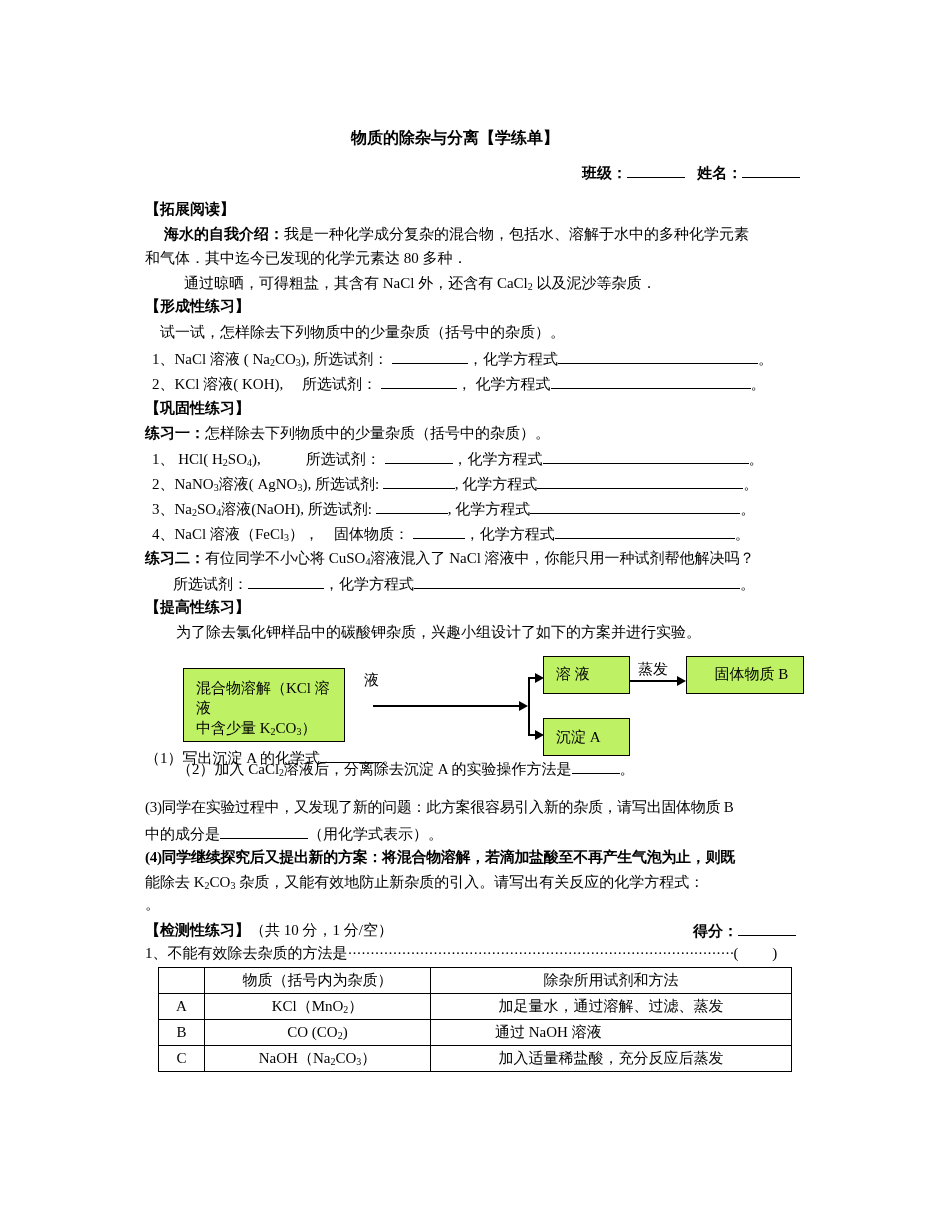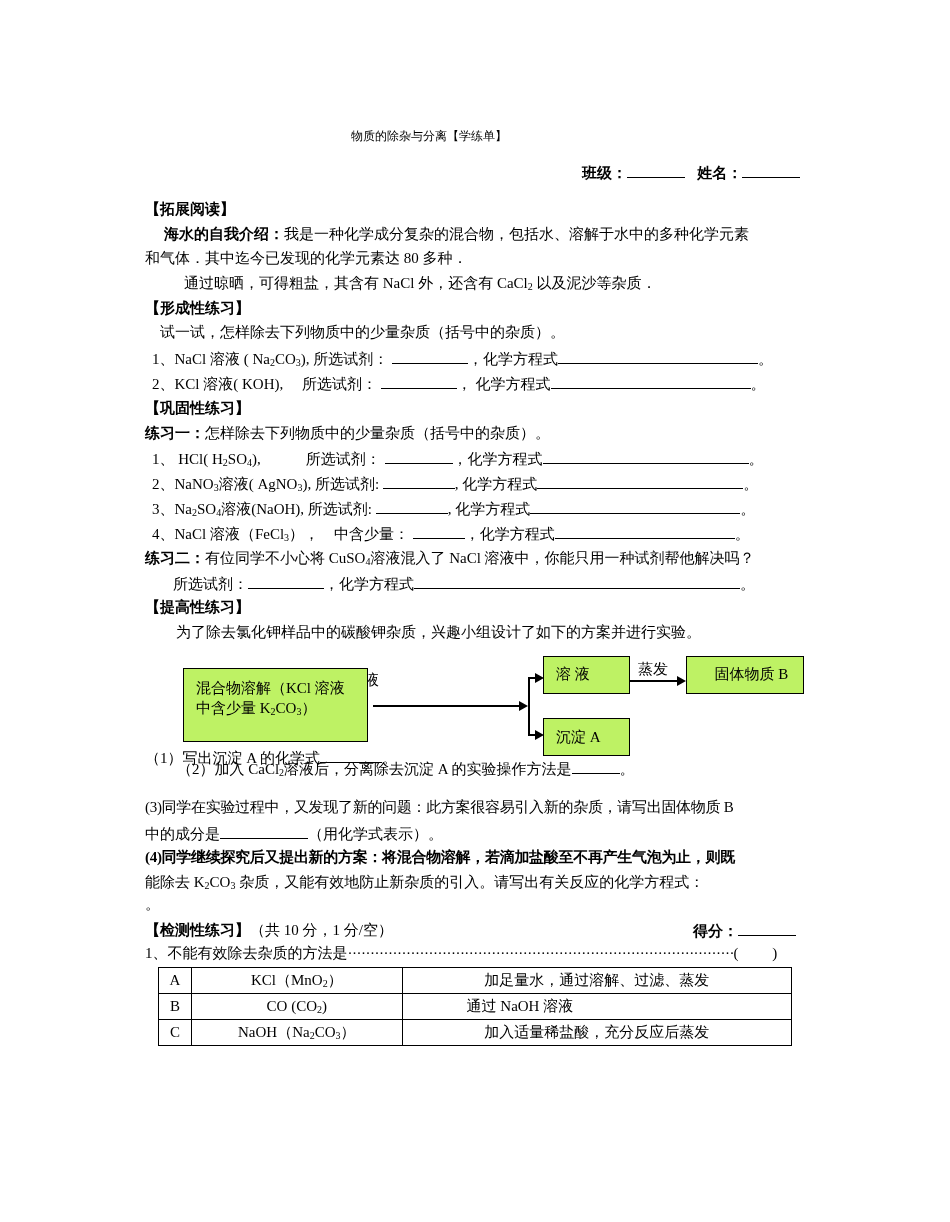--- a/index.html
+++ b/index.html
@@ -6,21 +6,21 @@
   html, body { width: 950px; height: 1222px; background: #ffffff; }
   body {
     position: relative;
     font-family: "Liberation Serif", "DejaVu Serif", serif;
     font-size: 15px;
     color: #000;
     line-height: 1;
   }
   .abs { position: absolute; white-space: nowrap; }
   .bold { font-weight: bold; font-family: "Liberation Sans", "DejaVu Sans", sans-serif; }
-  .title { font-size: 12px; font-weight: normal; font-family: "Liberation Sans", "DejaVu Sans", sans-serif; }
+  .title { font-size: 16px; font-weight: bold; font-family: "Liberation Sans", "DejaVu Sans", sans-serif; }
   .blank { display: inline-block; border-bottom: 1px solid #000; height: 14px; vertical-align: baseline; }
   sub { font-size: 10px; vertical-align: -2px; line-height: 0; }
   .box { position: absolute; border: 1.5px solid #000; background: #bef264; font-size: 15px; }
   .hline { position: absolute; height: 2px; background: #000; }
   .vline { position: absolute; width: 2px; background: #000; }
   .arrow { position: absolute; width: 0; height: 0; border-top: 5px solid transparent; border-bottom: 5px solid transparent; border-left: 9px solid #000; }
   table.q { position: absolute; border-collapse: collapse; font-size: 15px; }
   table.q td { border: 1px solid #000; height: 26px; text-align: center; padding: 0 4px; }
   table.q td.left { text-align: left; padding-left: 64px; }
 </style>
@@ -36,21 +36,21 @@
 
 <div class="abs bold" style="left:145px; top:201px;">【拓展阅读】</div>
 <div class="abs" style="left:164px; top:226px;">
   <span class="bold">海水的自我介绍：</span><span>我是一种化学成分复杂的混合物，包括水、溶解于水中的多种化学元素</span>
 </div>
 <div class="abs" style="left:145px; top:251px;">和气体．其中迄今已发现的化学元素达 80 多种．</div>
 <div class="abs" style="left:158px; top:276px;margin-left:26px;">
   <span>通过晾晒，可得粗盐，其含有 NaCl 外，还含有 CaCl</span><sub>2</sub><span> 以及泥沙等杂质．</span>
 </div>
 
-<div class="abs bold" style="left:145px; top:300px;">【形成性练习】</div>
+<div class="abs bold" style="left:145px; top:300px;font-family:Liberation Mono, monospace;">【形成性练习】</div>
 <div class="abs" style="left:160px; top:325px;">试一试，怎样除去下列物质中的少量杂质（括号中的杂质）。</div>
 <div class="abs" style="left:152px; top:350px;">
   <span>1、NaCl 溶液 ( Na</span><sub>2</sub><span>CO</span><sub>3</sub><span>), 所选试剂：</span>
   <span class="blank" style="width:76px;"></span><span>，化学方程式</span><span class="blank" style="width:200px;"></span><span>。</span>
 </div>
 <div class="abs" style="left:152px; top:375px;">
   <span>2、KCl 溶液( KOH),　 所选试剂：</span>
   <span class="blank" style="width:76px;"></span><span>，  化学方程式</span><span class="blank" style="width:200px;"></span><span>。</span>
 </div>
 
@@ -65,36 +65,36 @@
 </div>
 <div class="abs" style="left:152px; top:475px;">
   <span>2、NaNO</span><sub>3</sub><span>溶液( AgNO</span><sub>3</sub><span>), 所选试剂:</span>
   <span class="blank" style="width:72px;"></span><span>, 化学方程式</span><span class="blank" style="width:206px;"></span><span>。</span>
 </div>
 <div class="abs" style="left:152px; top:500px;">
   <span>3、Na</span><sub>2</sub><span>SO</span><sub>4</sub><span>溶液(NaOH), 所选试剂:</span>
   <span class="blank" style="width:72px;"></span><span>, 化学方程式</span><span class="blank" style="width:210px;"></span><span>。</span>
 </div>
 <div class="abs" style="left:152px; top:525px;">
-  <span>4、NaCl 溶液（FeCl</span><sub>3</sub><span>），　中含少量：</span>
+  <span>4、NaCl 溶液（FeCl</span><sub>3</sub><span>），　固体物质：</span>
   <span class="blank" style="width:52px;"></span><span>，化学方程式</span><span class="blank" style="width:180px;"></span><span>。</span>
 </div>
 
 <div class="abs" style="left:145px; top:550px;">
   <span class="bold">练习二：</span><span>有位同学不小心将 CuSO</span><sub>4</sub><span>溶液混入了 NaCl 溶液中，你能只用一种试剂帮他解决吗？</span>
 </div>
 <div class="abs" style="left:173px; top:575px;">
   <span>所选试剂：</span><span class="blank" style="width:76px;"></span><span>，化学方程式</span><span class="blank" style="width:326px;"></span><span>。</span>
 </div>
 
 <div class="abs bold" style="left:145px; top:599px;">【提高性练习】</div>
 <div class="abs" style="left:176px; top:625px;">为了除去氯化钾样品中的碳酸钾杂质，兴趣小组设计了如下的方案并进行实验。</div>
 
 <div class="abs" style="left:364px; top:673px; font-size:15px;">液</div>
-<div class="box" style="left:183px; top:668px; width:185px; height:74px; padding:9px 0 0 12px; line-height:20px;">
+<div class="box" style="left:183px; top:668px; width:162px; height:74px; padding:9px 0 0 12px; line-height:20px;">
   <div>混合物溶解（KCl 溶液</div>
   <div><span>中含少量 K</span><sub>2</sub><span>CO</span><sub>3</sub><span>）</span></div>
 </div>
 <div class="hline" style="left:373px; top:705px; width:147px;"></div>
 <div class="arrow" style="left:519px; top:701px;"></div>
 <div class="vline" style="left:528px; top:677px; height:59px;"></div>
 <div class="hline" style="left:528px; top:677px; width:8px;"></div>
 <div class="arrow" style="left:535px; top:673px;"></div>
 <div class="hline" style="left:528px; top:734px; width:8px;"></div>
 <div class="arrow" style="left:535px; top:730px;"></div>
@@ -127,20 +127,25 @@
 </div>
 <div class="abs bold" style="left:693px; top:922px;">
   <span>得分：</span><span class="blank" style="width:58px;"></span>
 </div>
 <div class="abs" style="left:145px; top:946px;">
   <span>1、不能有效除去杂质的方法是</span><span style="display:inline-block; width:386px; overflow:hidden; vertical-align:bottom; letter-spacing:-0.5px;">··························································································</span><span>(　　 )</span>
 </div>
 
 <table class="q" style="left:158px; top:967px; width:634px;">
   <tbody>
+      <tr>
+    <td style="width:46px;"></td>
+    <td style="width:226px;">物质（括号内为杂质）</td>
+    <td>除杂所用试剂和方法</td>
+  </tr>
   <tr>
     <td>A</td>
     <td><span>KCl（MnO</span><sub>2</sub><span>）</span></td>
     <td>加足量水，通过溶解、过滤、蒸发</td>
   </tr>
   <tr>
     <td>B</td>
     <td><span>CO (CO</span><sub>2</sub><span>)</span></td>
     <td class="left">通过 NaOH 溶液</td>
   </tr>

